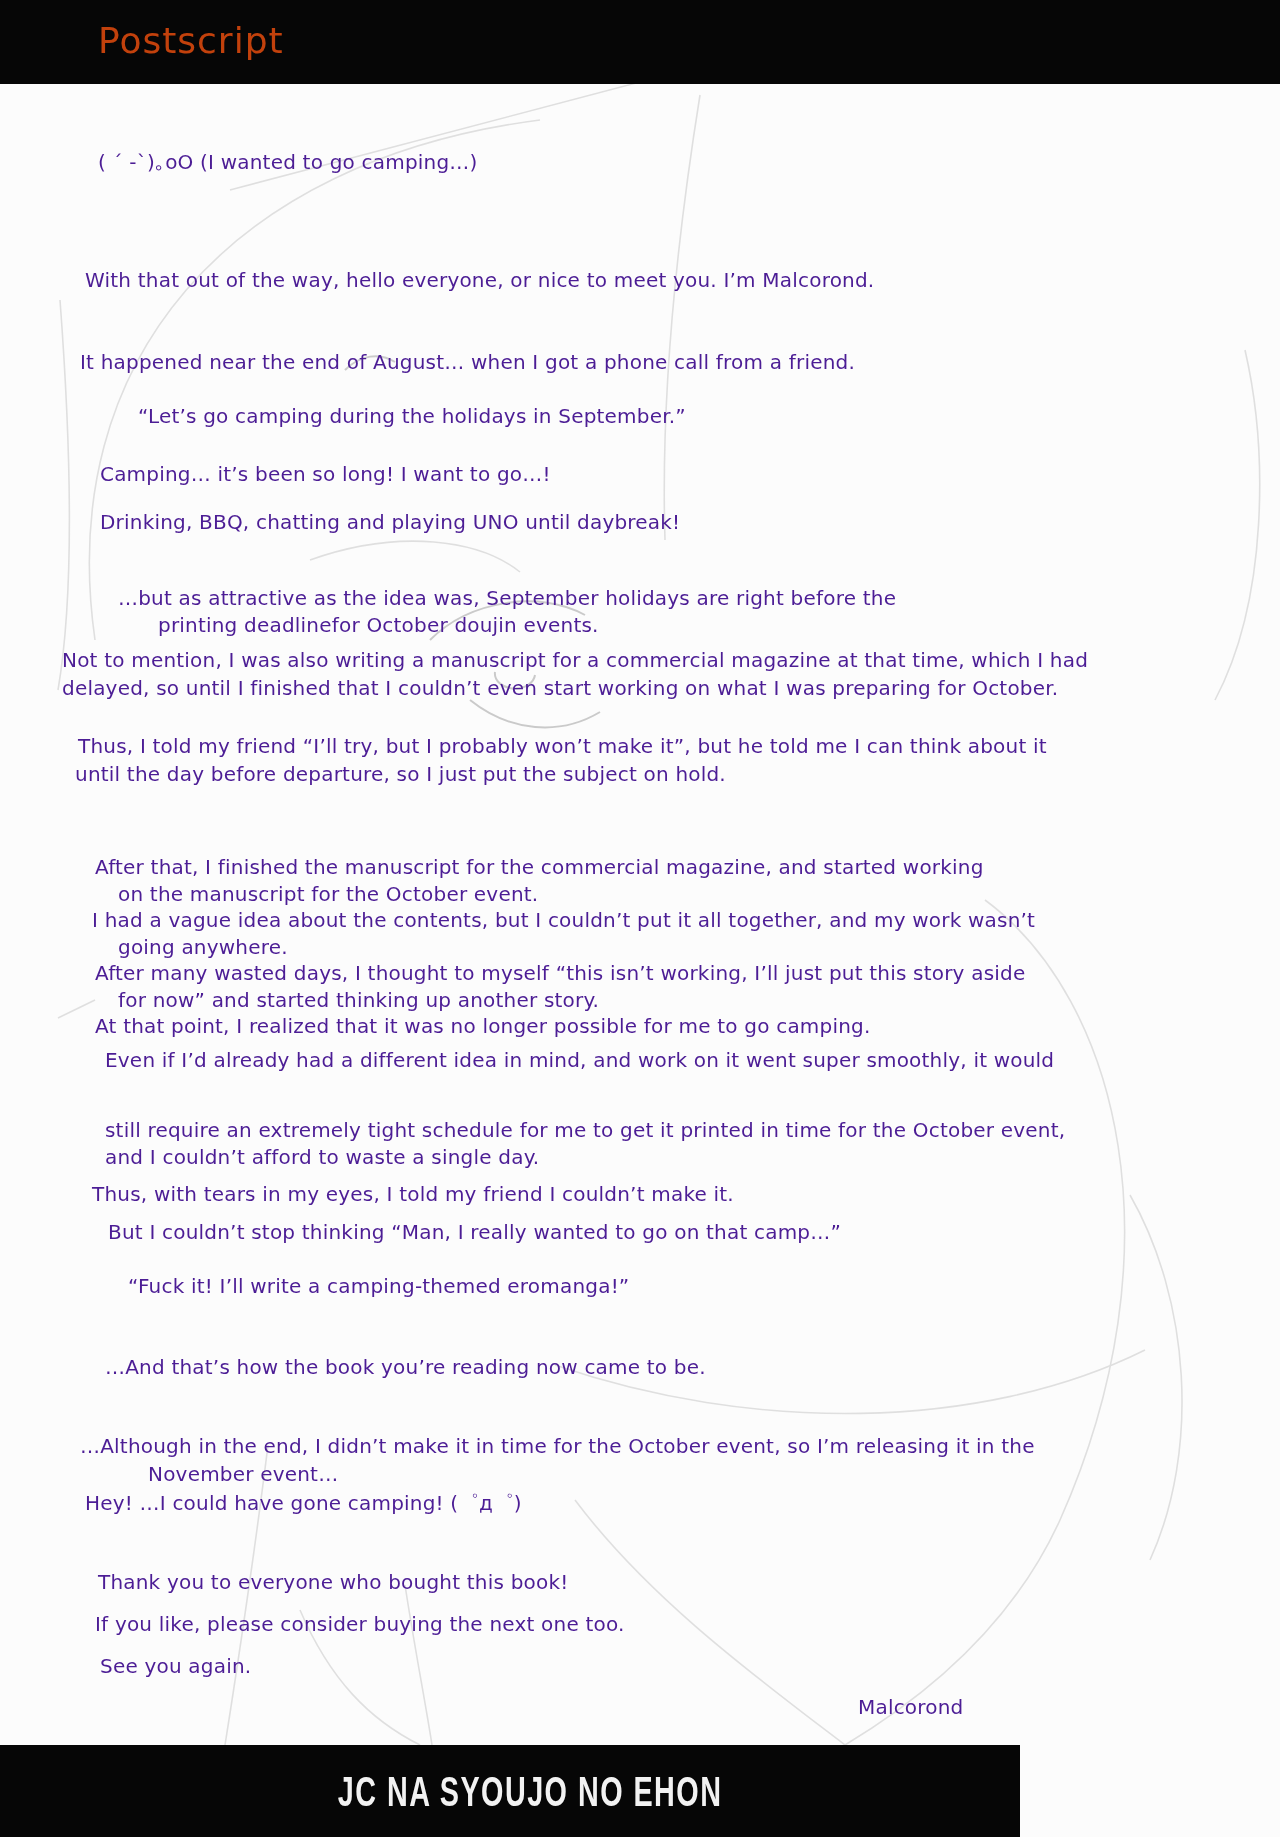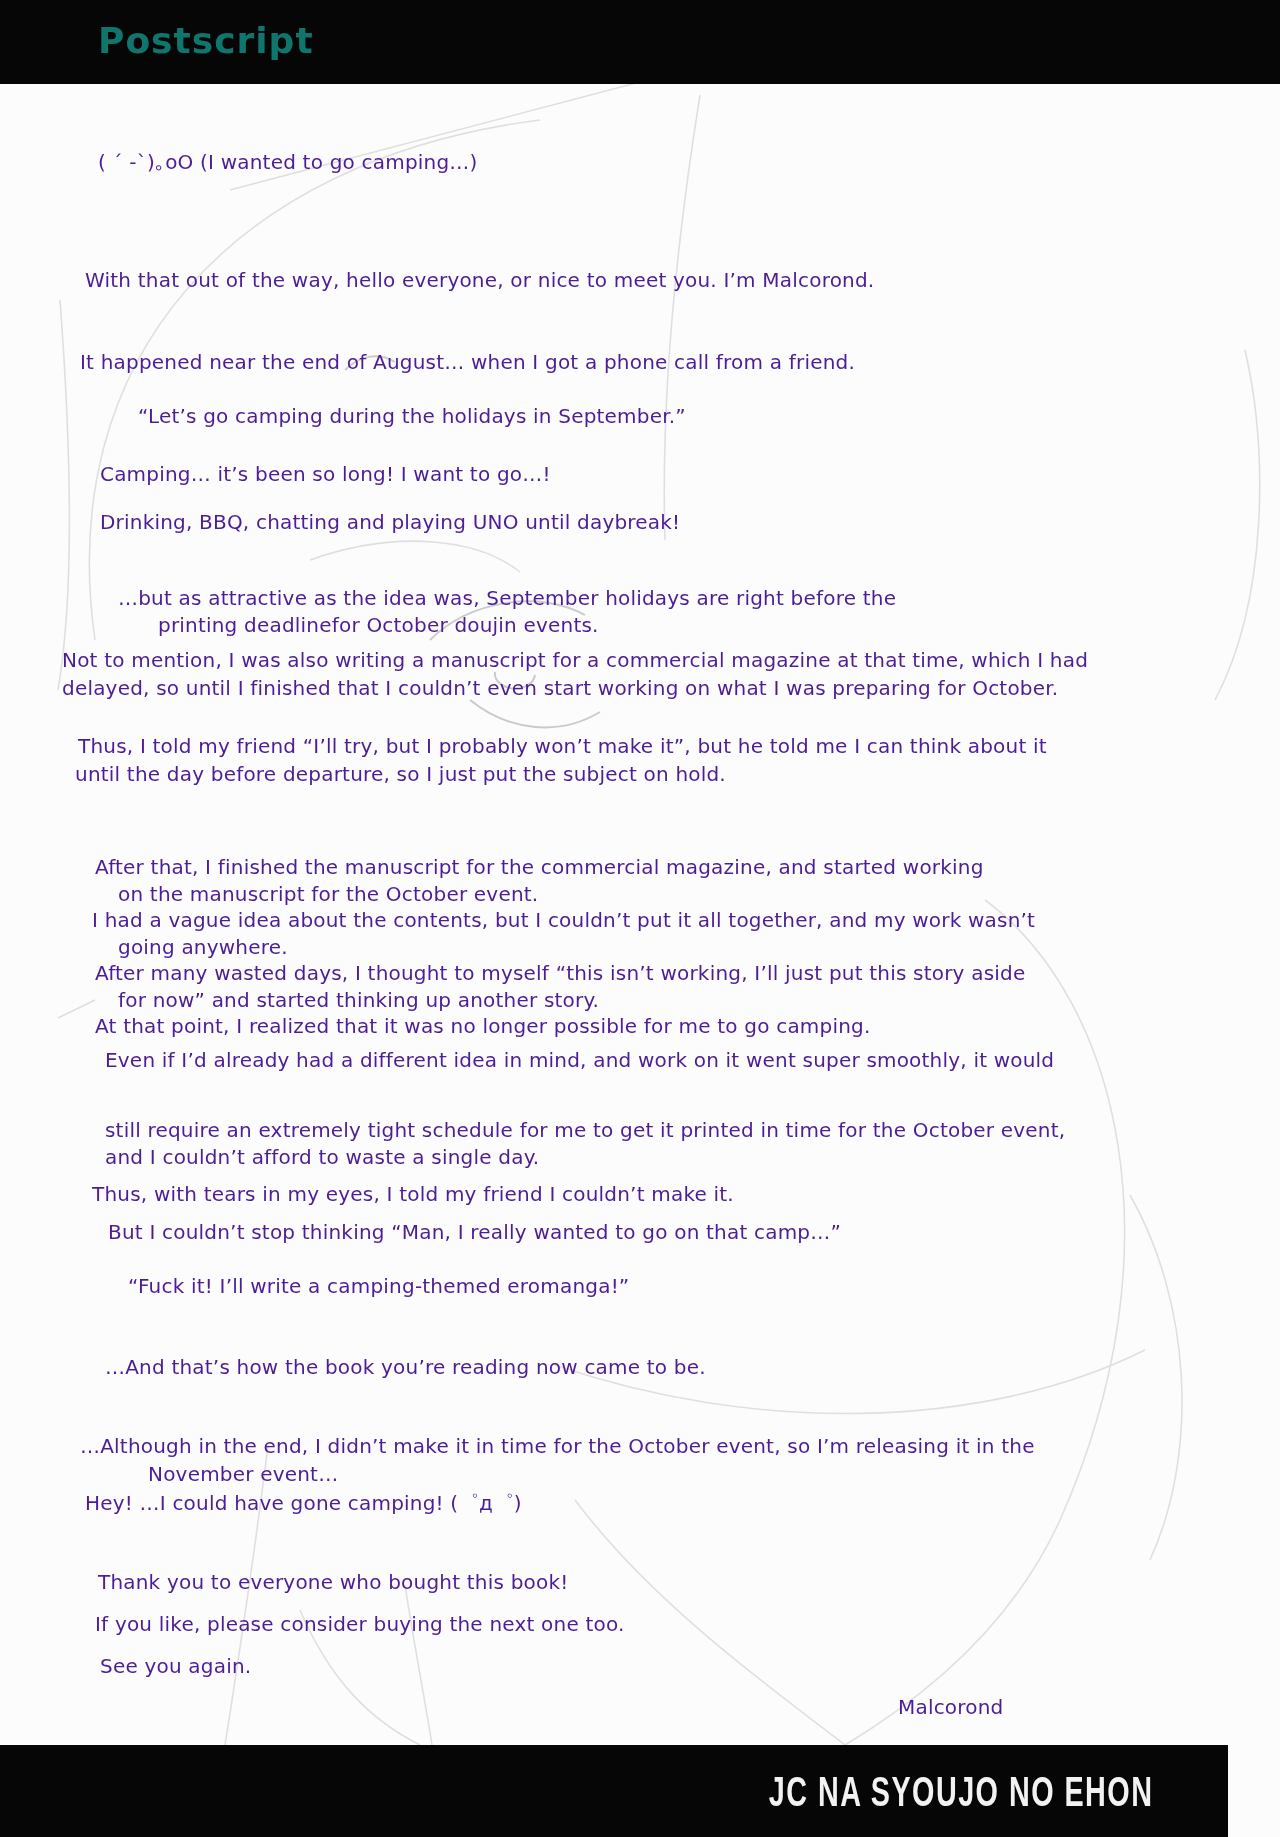--- a/index.html
+++ b/index.html
@@ -14,43 +14,43 @@
   .sketch {
     position:absolute; left:0; top:0; width:1280px; height:1837px;
     pointer-events:none;
   }
   .header-bar {
     position:absolute; left:0; top:0; width:1280px; height:84px;
     background:#060606;
   }
   .header-title {
     position:absolute; left:98px; top:20px;
-    color:#0f766e; font-size:36px; font-weight:bold;
+    color:#c2410c; font-size:36px; font-weight:normal;
     letter-spacing:1px; white-space:nowrap;
   }
   .footer-bar {
-    position:absolute; left:0; top:1745px; width:1228px; height:92px;
+    position:absolute; left:0; top:1745px; width:1020px; height:92px;
     background:#060606;
-    display:flex; align-items:center; justify-content:flex-end;
+    display:flex; align-items:center; justify-content:center;
     padding-left:40px; box-sizing:border-box;
   }
   .footer-title {
     color:#f2f2f2; font-size:40px; font-weight:600;
     font-family:"Liberation Sans", sans-serif;
     transform:scaleX(0.72) scaleY(1.05);
     letter-spacing:2px; white-space:nowrap;
   }
   .tl {
     position:absolute;
     font-size:20px; font-weight:500;
     color:#4c1d95;
     white-space:nowrap;
     letter-spacing:0.2px;
   }
-  .signature { font-weight:500;margin-left:40px; }
+  .signature { font-weight:500; }
 </style>
 </head>
 <body>
 
 <div class="page">
 
   <svg class="sketch" viewBox="0 0 1280 1837" fill="none" xmlns="http://www.w3.org/2000/svg">
     <g stroke="#bdbdbd" stroke-width="1.6" opacity="0.45">
       <path d="M 95 640 C 55 360 230 160 540 120"></path>
       <path d="M 230 190 L 655 78"></path>

